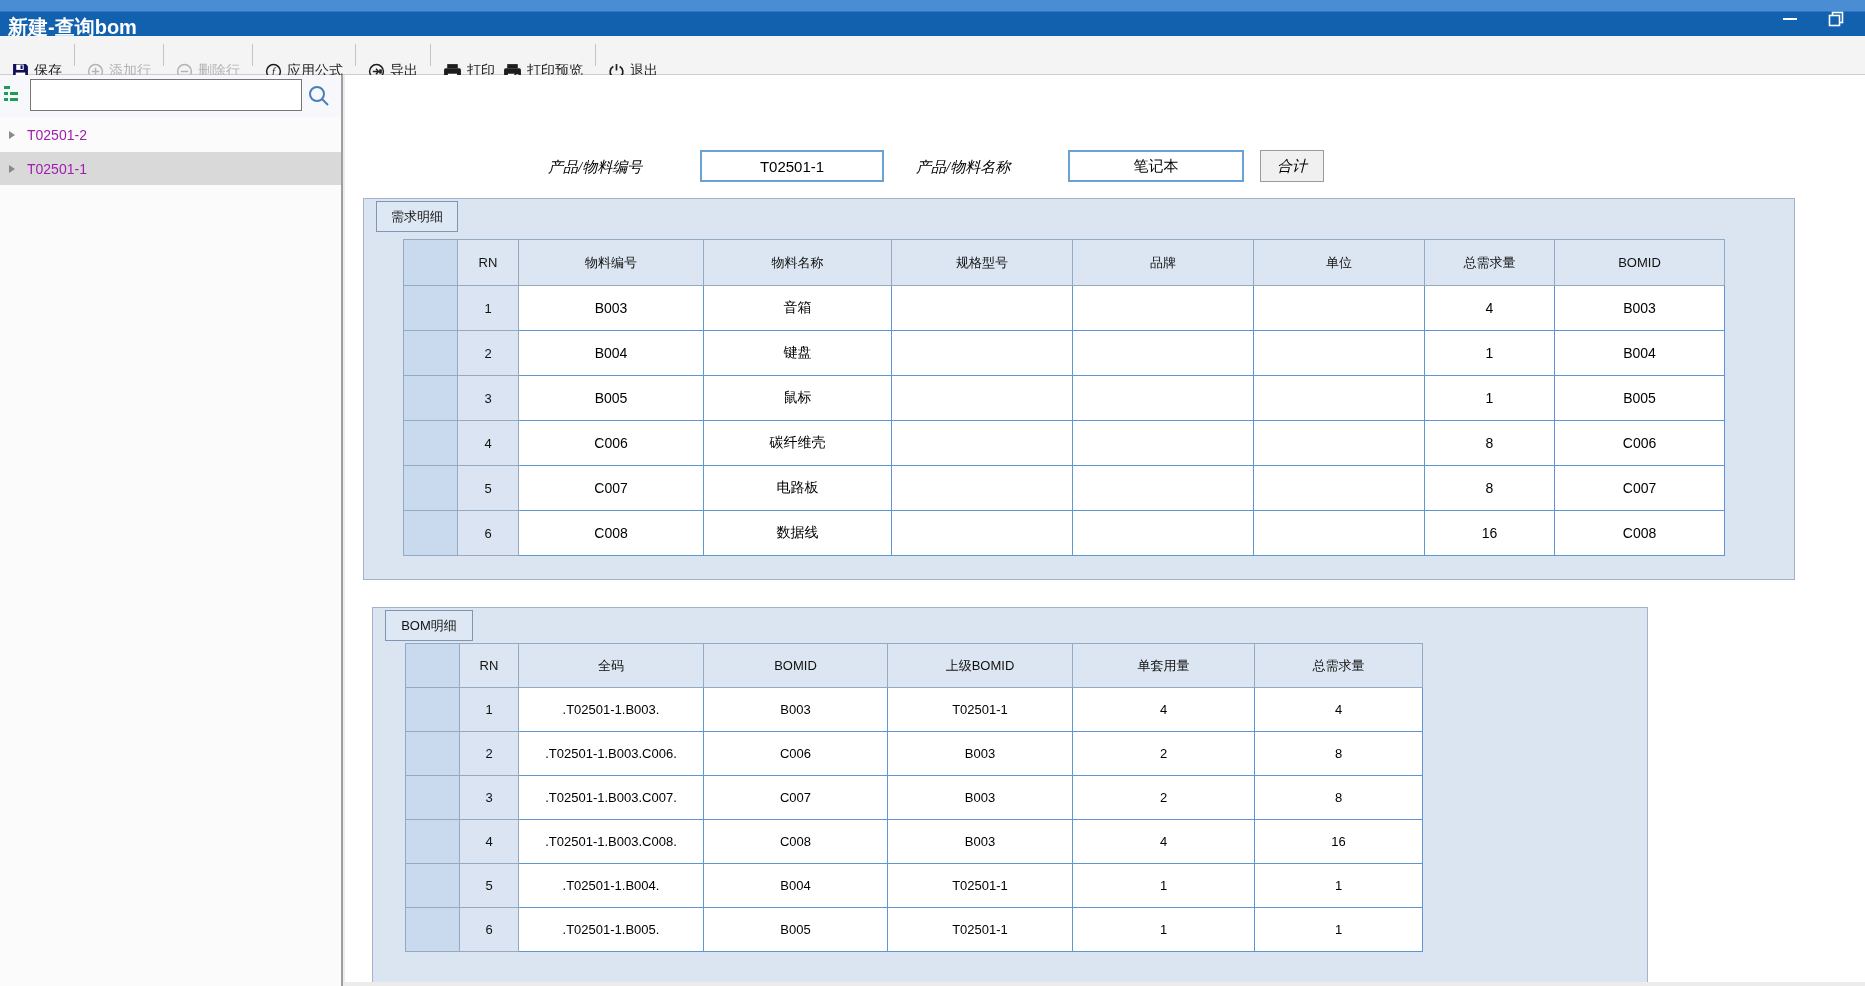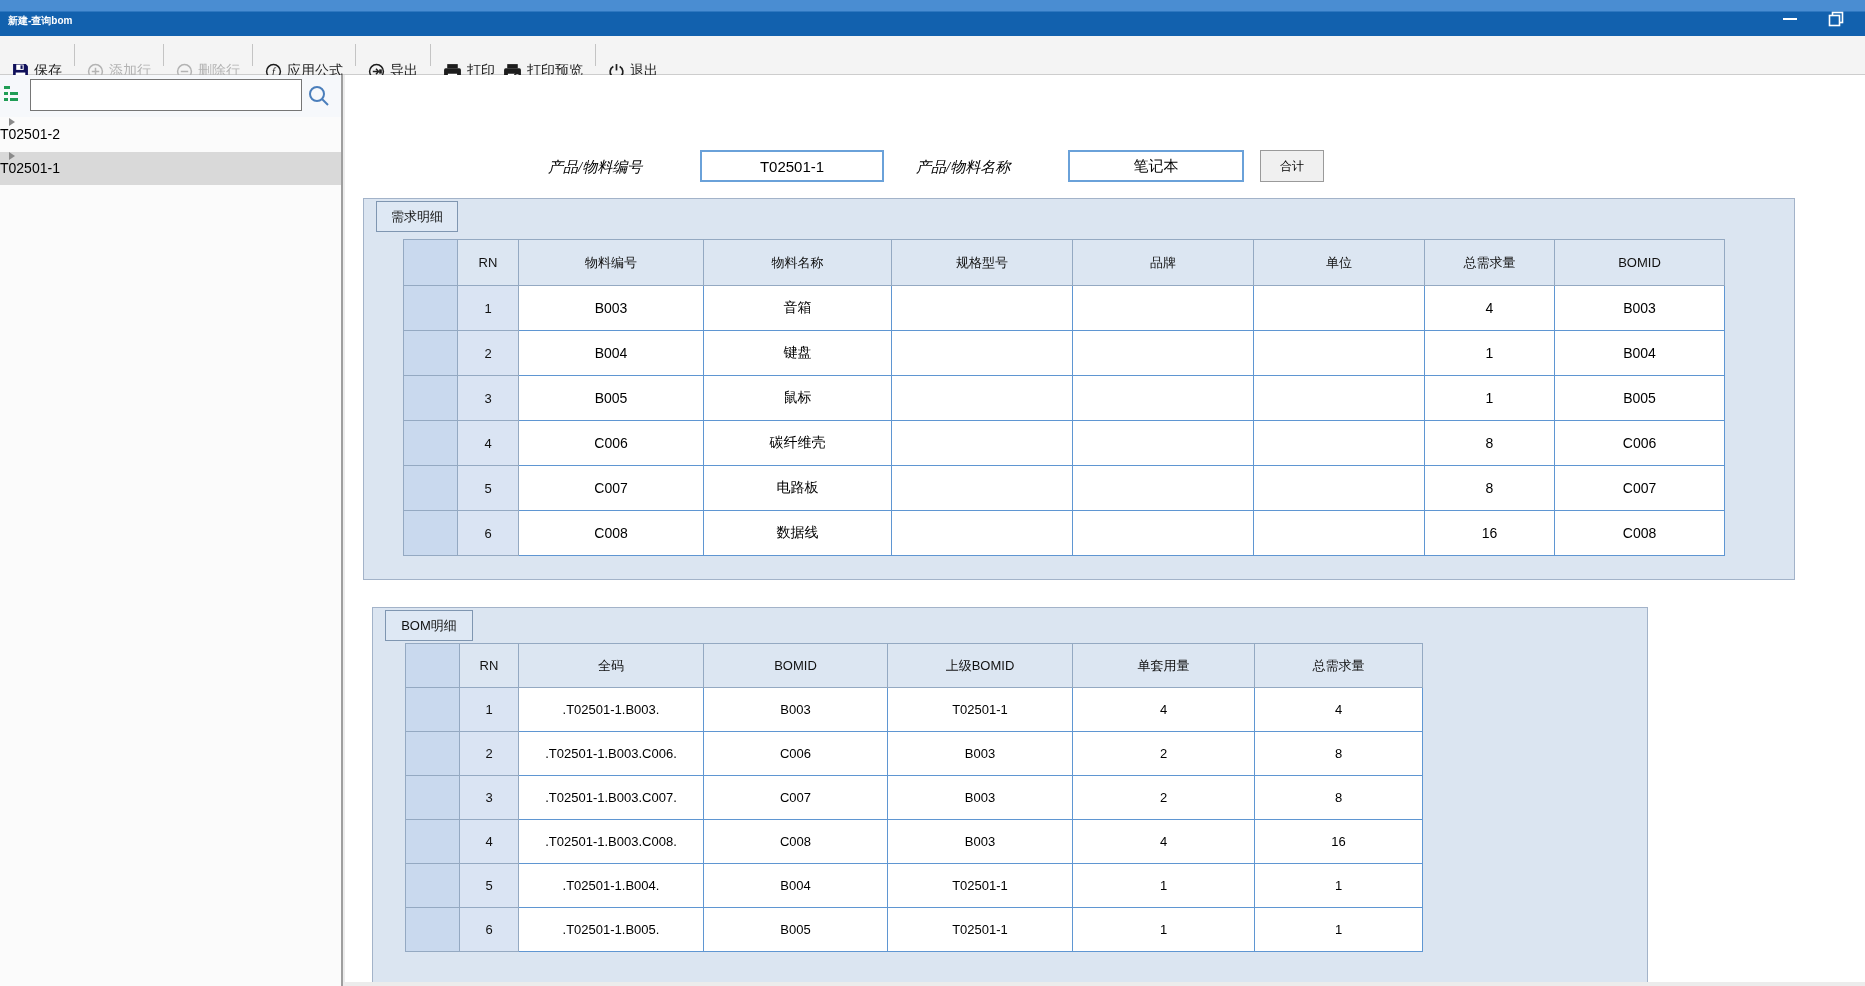--- a/index.html
+++ b/index.html
@@ -2,56 +2,56 @@
 <html><head>
 <meta charset="utf-8">
 <style>
   * { margin:0; padding:0; box-sizing:border-box; }
   html,body { width:1865px; height:986px; overflow:hidden; background:#ececec;
               font-family:"Liberation Sans", sans-serif; }
   .abs { position:absolute;border-radius:13px; }
   
   .titlebar { position:absolute; left:0; top:0; width:1865px; height:36px;
     background:linear-gradient(to bottom,#4a8dd2 0px,#4a8dd2 11px,#1261ae 12px,#1261ae 100%); }
-  .titlebar .title { position:absolute; left:8px; top:14px; color:#fff; font-size:10px; font-weight:bold; }
+  .titlebar .title { position:absolute; left:8px; top:14px; color:#fff; font-size:20px; font-weight:bold; }
   .win-btn { position:absolute; top:8px; width:30px; height:22px; display:flex; align-items:center; justify-content:center; cursor:pointer; }
   .btn-min { right:60px; }
   .btn-restore { right:14px; }
   .min-glyph { width:14px; height:2px; background:#fff; }
   
   .toolbar { position:absolute; left:0; top:36px; width:1865px; height:39px; background:#f4f4f4;
     border-bottom:1px solid #cdcdcd; display:flex; align-items:center; padding-left:8px; }
   .tb-item { display:flex; align-items:center; gap:5px; font-size:14px; color:#1d1d1d; padding:0 4px; cursor:pointer; white-space:nowrap;margin-top:32px; }
   .tb-item.disabled { color:#b3b3b3; cursor:default; }
   .tb-sep { width:1px; height:22px; background:#c4c4c4; margin:0 8px; }
   .tb-item svg { display:block; }
   
   .sidebar { position:absolute; left:0; top:75px; width:343px; height:911px; background:#fbfbfb;
     border-right:2px solid #9e9e9e; }
   .search-row { position:absolute; left:0; top:0; width:341px; height:42px; background:#f6f8fb; }
   .tree-icon { position:absolute; left:3px; top:8px; }
   .search-input { position:absolute; left:30px; top:4px; width:272px; height:32px; border:1px solid #767676;
     background:#fff; font-size:14px; padding:0 6px; outline:none; }
   .magnifier { position:absolute; left:306px; top:8px; cursor:pointer; }
-  .tree-item { position:absolute; left:0; width:341px; height:33px; display:flex; 
-    font-size:14px; color:#000000; cursor:pointer;flex-direction:column; }
+  .tree-item { position:absolute; left:0; width:341px; height:33px; display:flex; align-items:center;
+    font-size:14px; color:#a21caf; cursor:pointer; }
   .tree-item .arrow { width:0; height:0; border-left:6px solid #8a8a8a; border-top:4px solid transparent;
     border-bottom:4px solid transparent; margin-left:9px; margin-right:12px; }
   .tree-item.selected { background:#d9d9d9; }
   
   .main { position:absolute; left:345px; top:75px; width:1520px; height:907px; background:#ffffff; }
   .banner { position:absolute; left:2px; top:0; width:1518px; height:47px; background:#36618e; }
   .banner .tab-handle { position:absolute; left:7px; top:4px; width:16px; height:39px; background:#24496f; border:2px solid #0e2036; }
   .banner .banner-title { position:absolute; left:33px; top:8px; color:#fff; font-size:25px; font-weight:bold;
     letter-spacing:5px; font-family:"Liberation Serif", serif; font-style:italic; }
   .form-label { position:absolute; font-size:15px; color:#000; font-style:italic; font-family:"Liberation Serif", serif; }
   .form-input { position:absolute; height:32px; border:2px solid #6aa1d9; background:#fff; text-align:center;
     font-size:15px; color:#000; outline:none; }
   .total-btn { position:absolute; left:915px; top:75px; width:64px; height:32px; background:#f0f0f0;
-    border:1px solid #9a9a9a; font-size:12px; font-family:"Liberation Serif", serif;
+    border:1px solid #9a9a9a; font-size:15px; font-style:italic; font-family:"Liberation Serif", serif;
     color:#000; cursor:pointer; }
   .panel { position:absolute; background:#dbe5f1; border:1px solid #a3b3c9; }
   .panel-tab { position:absolute; top:2px; height:31px; background:#dee8f4; border:1px solid #7f96b1;
     font-size:13px; color:#111; display:flex; align-items:center; justify-content:center; cursor:pointer; }
   table { border-collapse:collapse; table-layout:fixed; }
   th, td { text-align:center; vertical-align:middle; overflow:hidden; white-space:nowrap; }
   th { font-weight:normal; font-size:13px; color:#111; background:#dce6f2; border:1px solid #94a9c2; }
   th.c-selh { background:#c9d9ee; }
   td.c-sel { background:#c9d9ee; border:1px solid #94a9c2; }
   td.c-rn  { background:#dae4f3; border:1px solid #94a9c2; font-size:13px; color:#111; }

